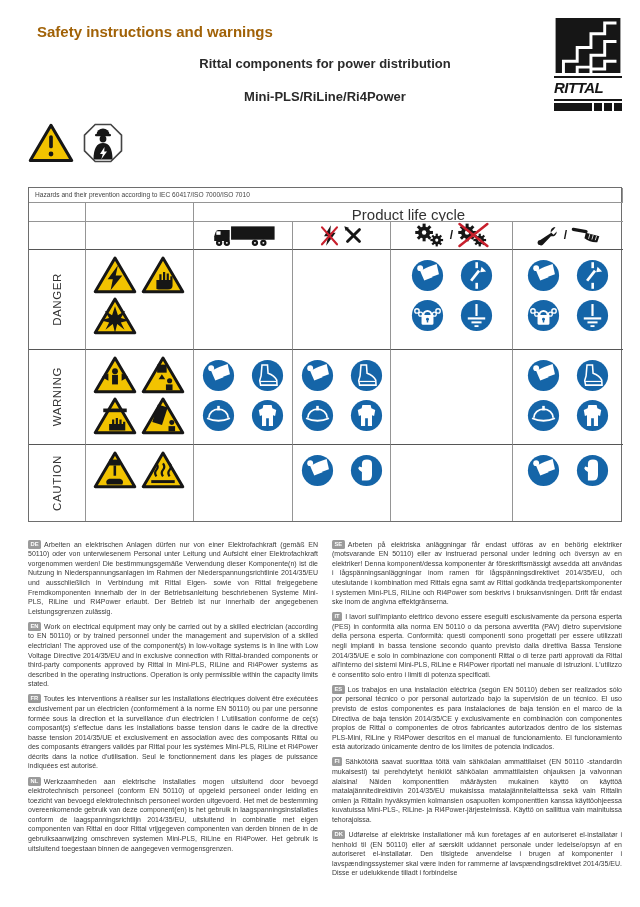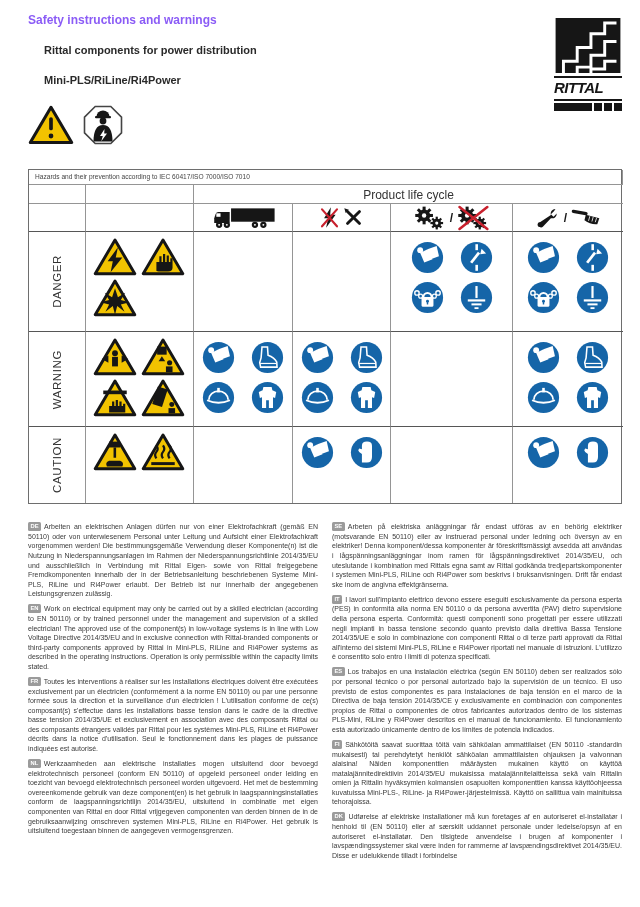--- a/index.html
+++ b/index.html
@@ -5,22 +5,22 @@
   html,body{margin:0;padding:0;}
   body{
     width:640px;height:907px;background:#fff;position:relative;
     font-family:"Liberation Sans", sans-serif;color:#2e2e2e;overflow:hidden;
     -webkit-font-smoothing:antialiased;
   }
   *{box-sizing:border-box;}
   .page{position:absolute;left:28px;top:14px;width:594px;}
 
   
-  .hd-title{font-size:12px;font-weight:bold;color:#8b5cf6;line-height:1.15;margin:0;}
-  .hd-sub{font-size:11px;font-weight:bold;color:#2a2a2a;line-height:1.25;margin:16px;}
+  .hd-title{font-size:15px;font-weight:bold;color:#a16207;line-height:1.15;margin:9px;}
+  .hd-sub{font-size:13px;font-weight:bold;color:#2a2a2a;line-height:1.25;margin:16px;text-align:center;}
   .hdr-icons{margin-top:13px;display:flex;align-items:flex-end;gap:9px;height:42px;}
   .hdr-icn{display:inline-block;line-height:0;}
   .hdr-icn svg{width:46px;height:41px;}
   .hdr-icn[data-icon="qualified-electrician"] svg{width:40px;height:40px;}
 
   
   .logo{position:absolute;top:4px;right:0;width:68px;}
   .logo-mark{width:66px;height:55px;display:block;margin:0 auto;}
   .logo-rule{height:2px;background:#161616;margin-top:3px;}
   .logo-word{font-size:15px;font-weight:bold;font-style:italic;color:#161616;letter-spacing:-0.5px;line-height:1.15;margin-top:1px;}
@@ -34,21 +34,21 @@
     display:grid;
     grid-template-columns:57px 108px 99px 98px 122px 110px;
     grid-template-rows:15px 19px 28px 100px 95px 76px;
     border:1.2px solid #6e6e6e;
   }
   .tc{border-right:1px solid #959595;border-bottom:1px solid #959595;overflow:hidden;}
   .lc{border-right:none;}
   .nb{border-bottom:none;}
   .tb,.hb{border-bottom:1.6px solid #565656;}
   .cap{grid-column:1/-1;font-size:6.6px;color:#444;padding:3px 6px 0 6px;}
-  .plc{grid-column:3/-1;font-size:12px;color:#333;text-align:center;padding-top:3px;}
+  .plc{grid-column:3/-1;font-size:15px;color:#333;text-align:center;padding-top:3px;}
   .hic{display:flex;align-items:center;justify-content:center;gap:4px;}
   .slash{font-size:12px;font-weight:bold;color:#161616;line-height:1;}
   .lab{display:flex;align-items:center;justify-content:center;}
   .lab span{writing-mode:vertical-rl;transform:rotate(180deg);font-size:11.5px;color:#333;letter-spacing:0.6px;}
   .hz{display:flex;flex-wrap:wrap;align-content:flex-start;column-gap:4px;row-gap:2px;padding:5px 0 0 7px;}
   .mc{display:flex;flex-wrap:wrap;justify-content:center;align-content:flex-start;column-gap:16px;row-gap:7px;padding-top:9px;}
   .icn{display:inline-block;line-height:0;}
 
   
   .txt{margin-top:18px;display:flex;gap:14px;}

